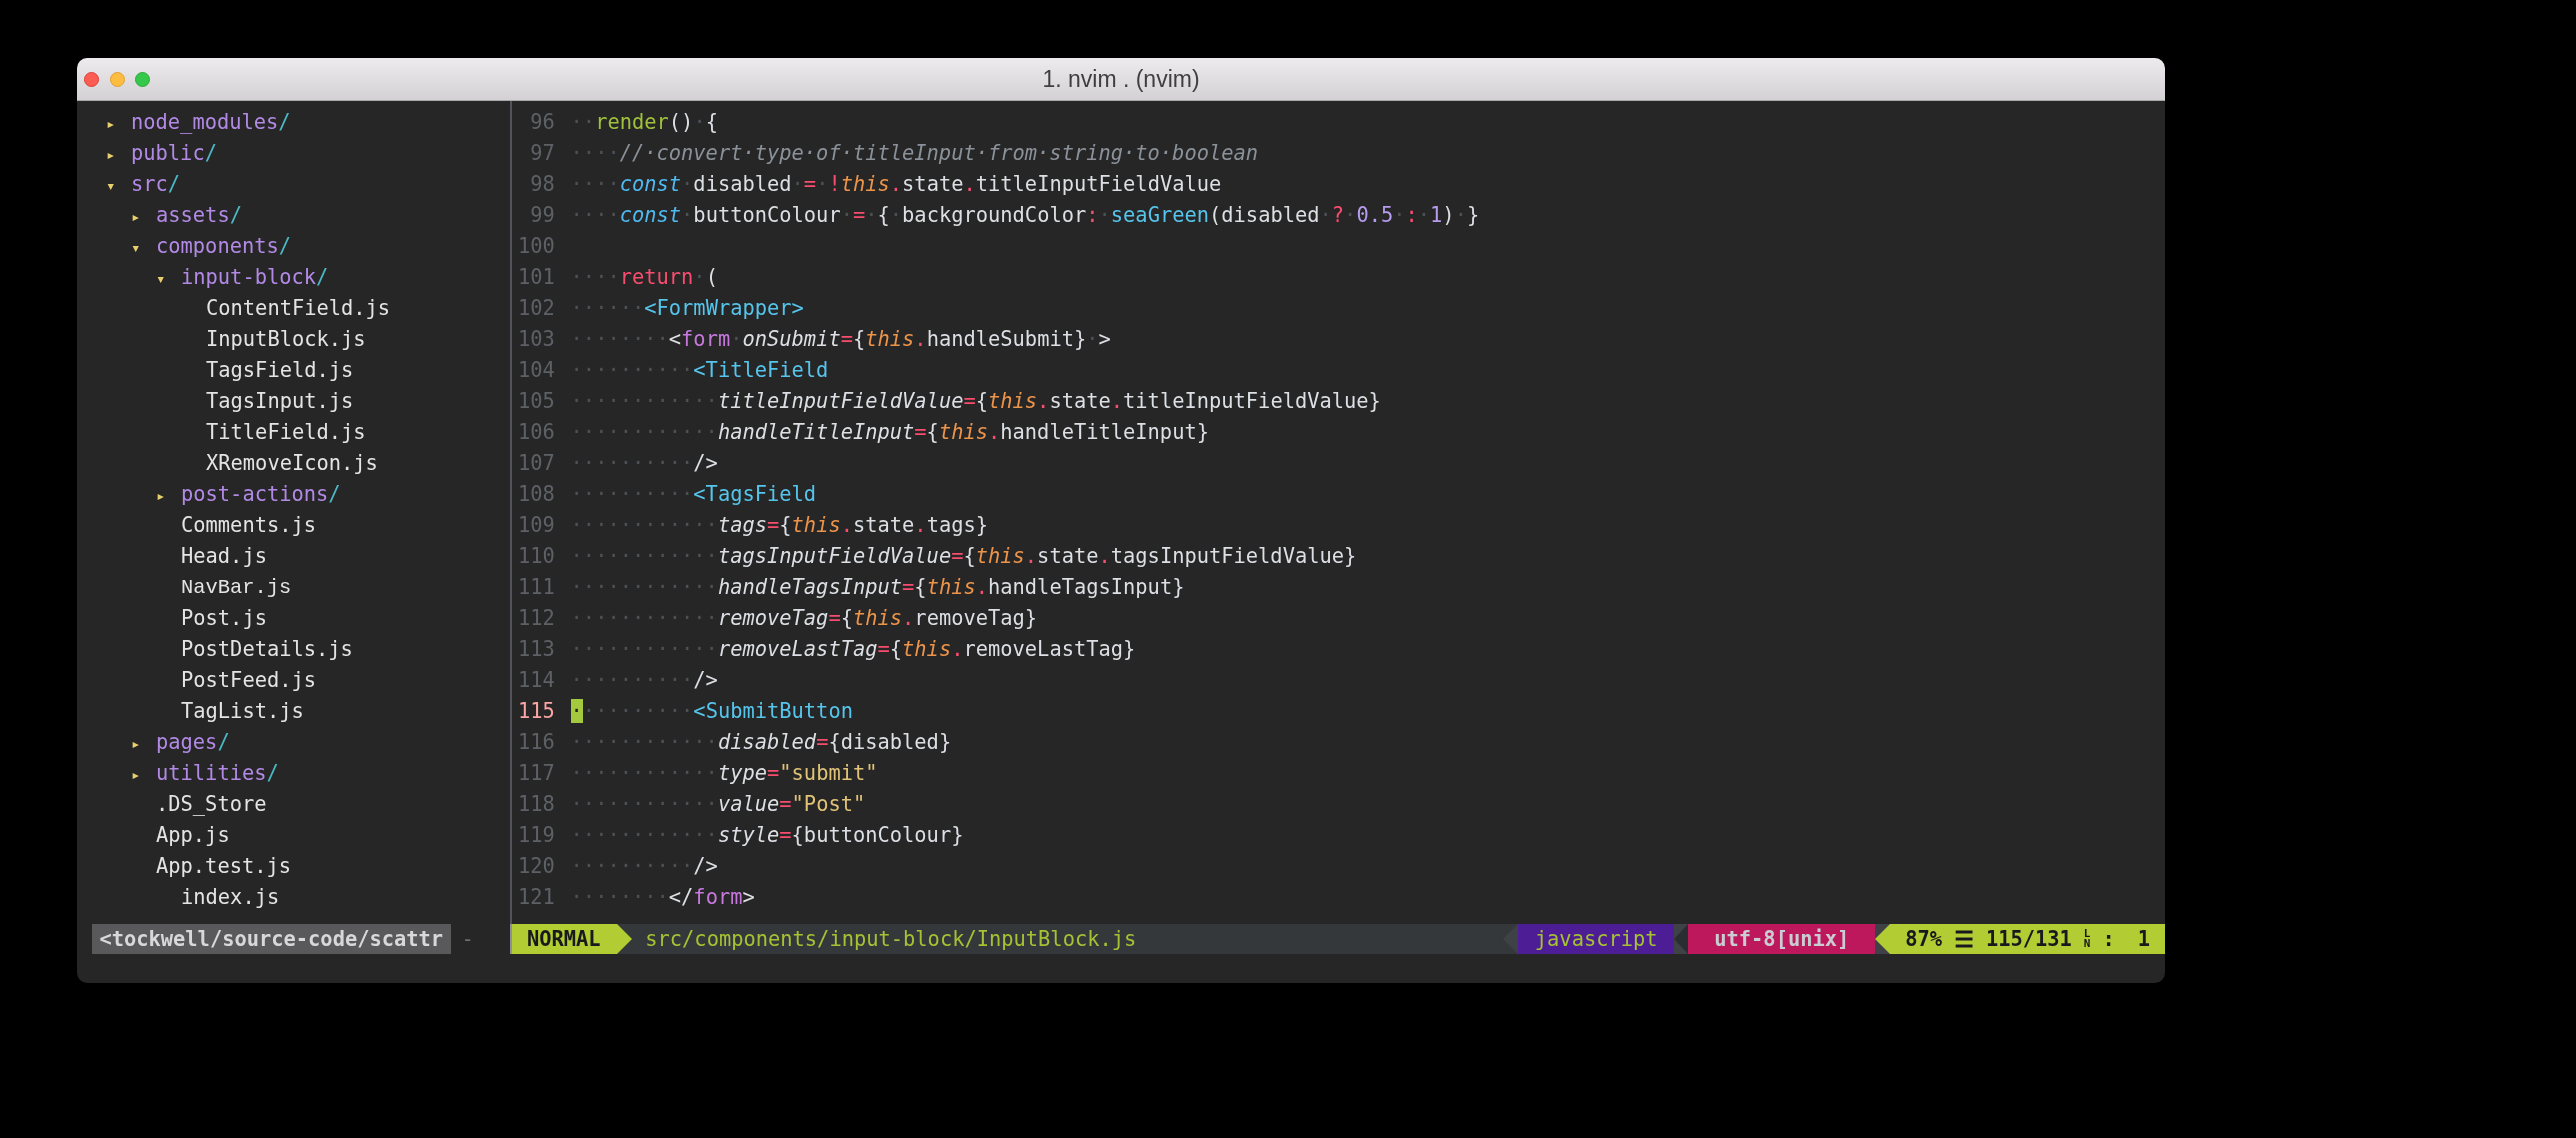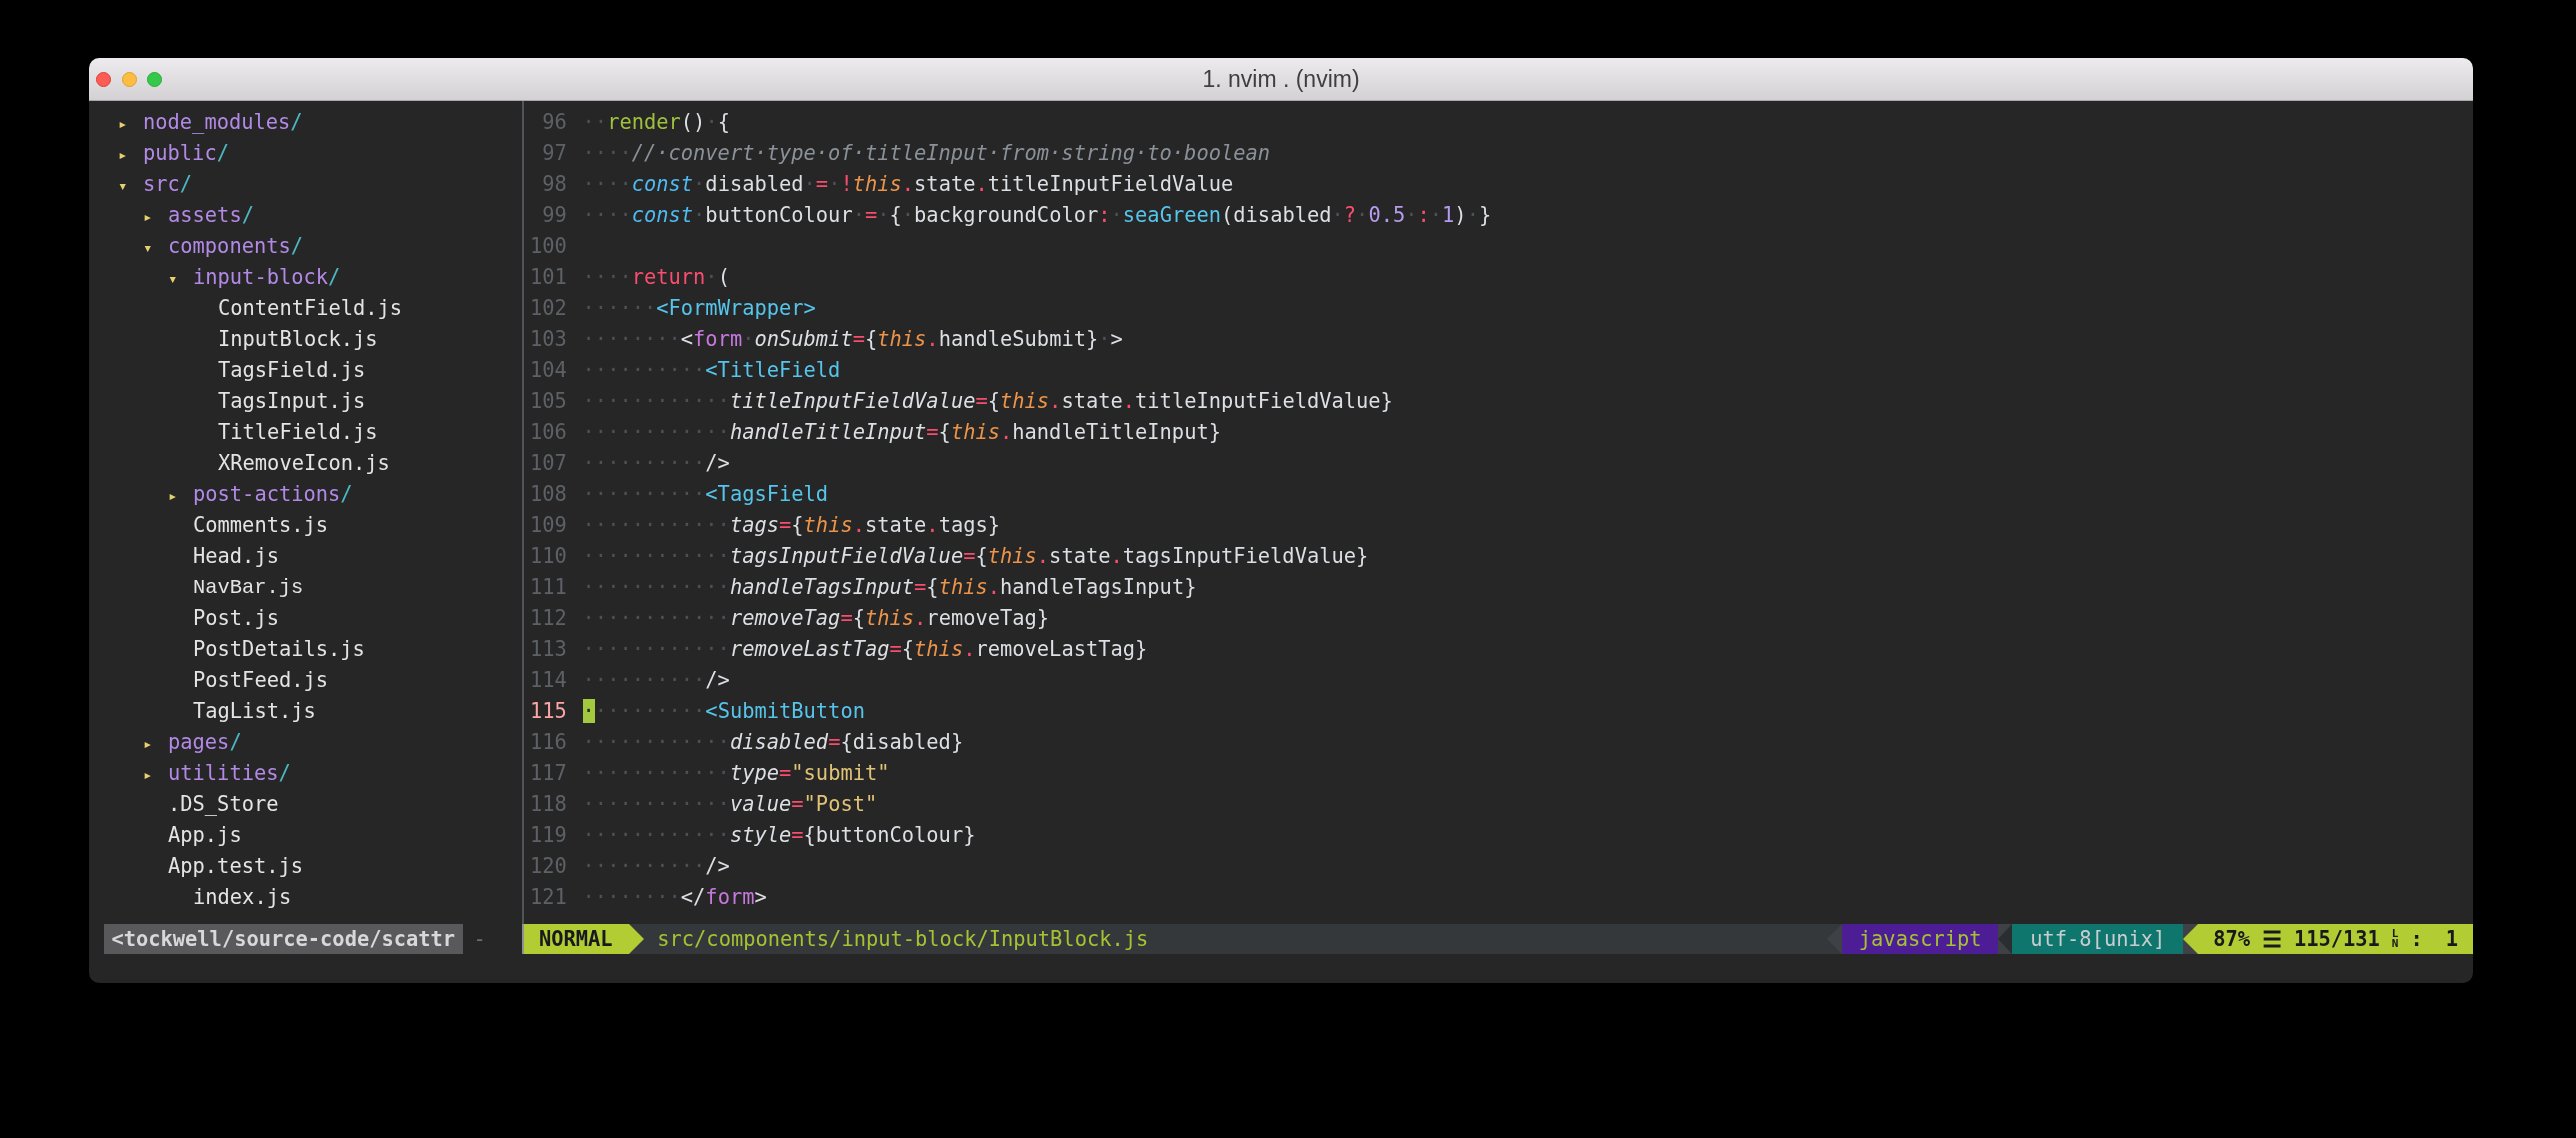--- a/index.html
+++ b/index.html
@@ -1,18 +1,18 @@
 <!DOCTYPE html>
 <html style="font-size:15px"><head>
 <meta charset="utf-8">
 <style>
   html,body{margin:0;padding:0;background:#000;}
   .screen{position:relative;width:2576px;height:1138px;background:#000;overflow:hidden;
           font-family:"DejaVu Sans Mono",monospace;}
-  .window{position:absolute;left:89px;top:58px;width:2384px;height:925px;
+  .window{position:absolute;left:77px;top:58px;width:2088px;height:925px;
           background:#262626;border-radius:10.2px;overflow:hidden;
           box-shadow:0 24px 56px rgba(0,0,0,.6);display:flex;flex-direction:column;}
   
   .titlebar{flex:0 0 42px;background:linear-gradient(#edebed,#d3d1d3);
             border-bottom:0.9px solid #a9a7a9;position:relative;}
   .lights{position:absolute;left:96px;top:0;height:42px;display:flex;align-items:center;gap:10.2px;}
   .lights{left:7.4px;}
   .light{width:15px;height:15px;border-radius:50%;box-sizing:border-box;}
   .light.red{background:#fb5d55;border:0.9px solid #dd4038;}
   .light.yellow{background:#fdbd40;border:0.9px solid #dfa134;}
@@ -63,21 +63,21 @@
   .seg{display:flex;align-items:center;}
   .seg-mode{background:#b2cc33;color:#17191c;font-weight:bold;padding:0 16.7px 0 15px;}
   .tri{width:0;height:0;border-top:15px solid transparent;border-bottom:15px solid transparent;}
   .tri-mode{border-left:15.7px solid #b2cc33;}
   .seg-path{color:#a5c233;padding-left:13px;}
   .pl-fill{flex:1 1 auto;}
   .tri-ft{border-right:15.7px solid #3e4246;}
   .seg-ft{background:#4c1d95;color:#a5c233;padding:0 16.7px;}
   .chev{width:0;height:0;border-top:15px solid transparent;border-bottom:15px solid transparent;
         border-right:14px solid #2b2e31;background:#3e4246;}
-  .seg-enc{background:#0f766e;color:#c9cdd1;padding:0 18px;}
+  .seg-enc{background:#be185d;color:#c9cdd1;padding:0 26px;font-weight:bold;}
   .tri-lime{border-right:15.7px solid #b2cc33;background:#3e4246;}
   .seg-pos{background:#b2cc33;color:#17191c;font-weight:bold;padding:0 15px;gap:12px;flex:0 0 auto;}
   .lines-icon{font-size:22px;}
   .ln-glyph{display:inline-flex;flex-direction:column;justify-content:center;line-height:10.2px;
             font-size:11px;font-weight:bold;}
   .ln-glyph i{font-style:normal;display:block;}
   .col-val{margin-left:11px;}
 </style>
 </head>
 <body>

